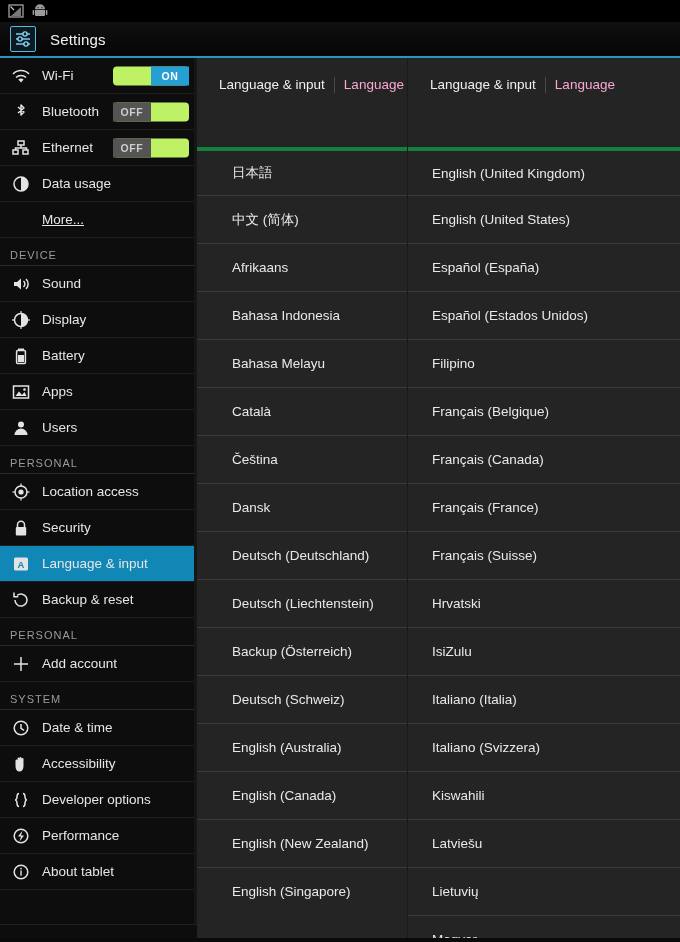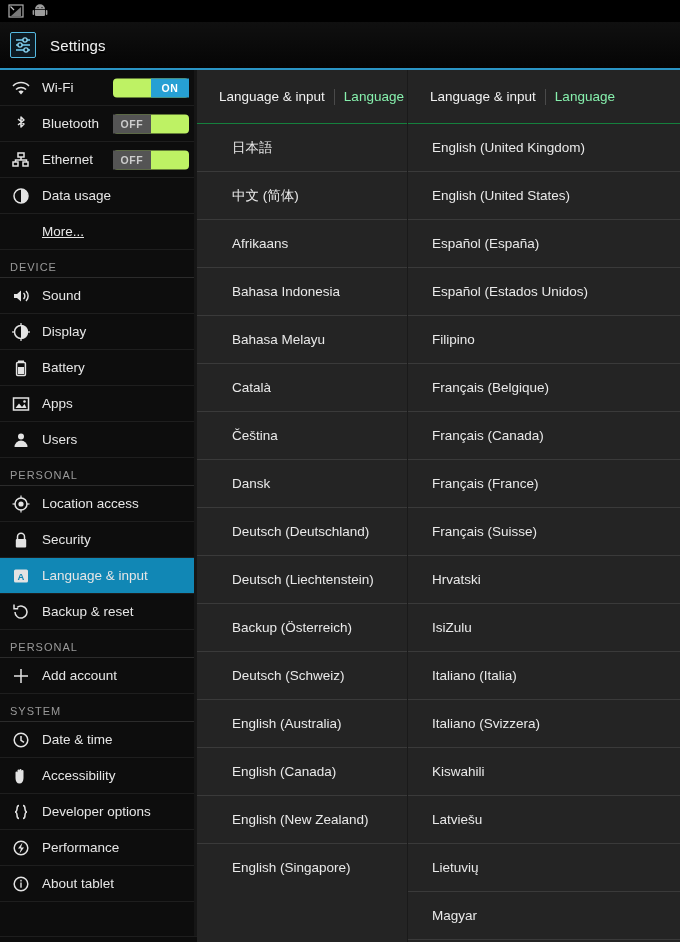--- a/index.html
+++ b/index.html
@@ -22,21 +22,21 @@
     background: #000;
     display: flex;
     align-items: center;
     padding-left: 8px;
     gap: 8px;
   }
   .sb-icon { width: 16px; height: 14px; display: block; opacity: .85; }
 
   
   #actionbar {
-    height: 48px;
+    height: 36px;
     background: linear-gradient(to bottom,#101010,#050505);
     display: flex;
     align-items: center;
     padding-left: 10px;
     border-bottom: 2px solid #2a94c4;
     position: relative;
     text-decoration: underline;
   }
   #app-icon {
     width: 26px; height: 26px;
@@ -141,36 +141,36 @@
     font-size: 13.5px;
     white-space: nowrap;
     overflow: hidden;
   }
   .crumbs .sep {
     width: 1px; height: 16px;
     background: #4a4a4a;
     margin: 0 9px;
     flex: none;
   }
-  .crumbs .dim { color: #86efac; }
+  .crumbs .dim { color: #f9a8d4; }
 
   .lang-list { position: relative; }
   .lang-row {
     height: 48px;
     display: flex;
     align-items: center;
     padding-left: 35px;
     color: #e9e9e9;
     font-size: 13.5px;
     border-top: 1px solid #3a3a3a;
     white-space: nowrap;
   }
   #panel-mid .lang-row { padding-left: 35px; }
   #panel-right .lang-row { padding-left: 24px; }
-  .lang-row.first { border-top: 1px solid #15803d; }
+  .lang-row.first { border-top: 4px solid #15803d; margin-top: 36px; }
 
   
   #bottom-strip {
     position: absolute;
     left: 0; bottom: 0;
     width: 197px; height: 14px;
     background: #0d0d0d;
     border-top: 1px solid #1e1e1e;
   }
 </style>

